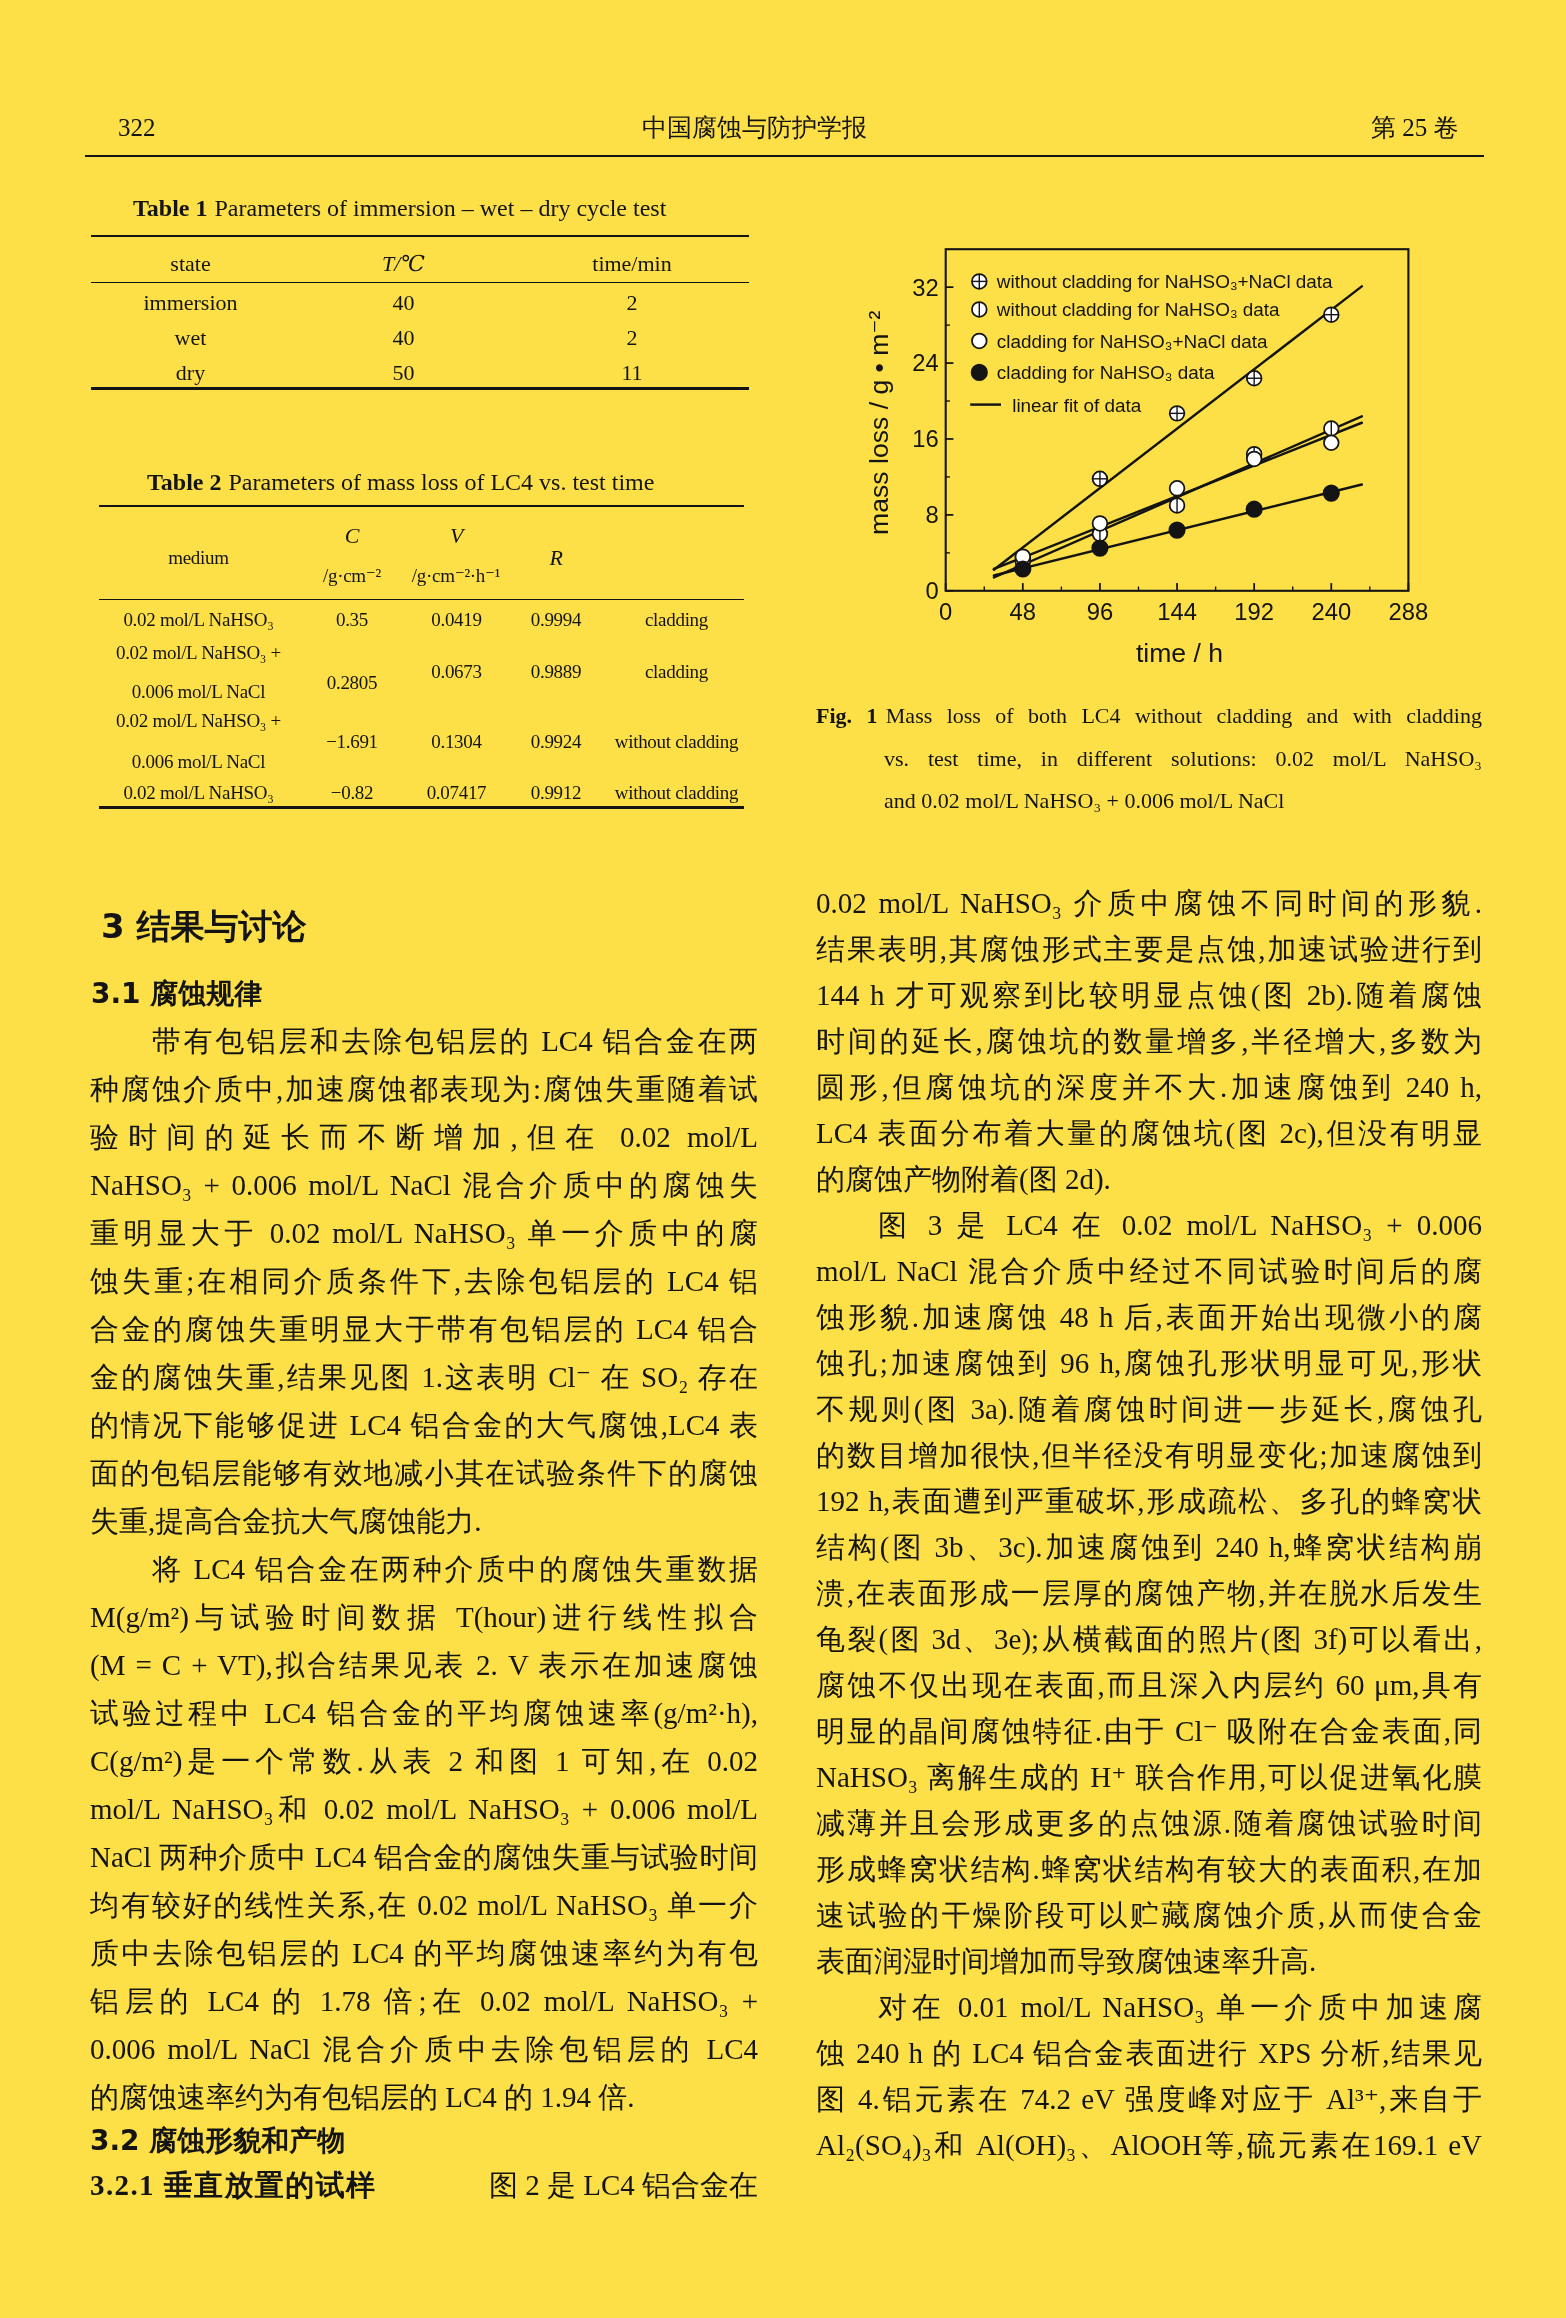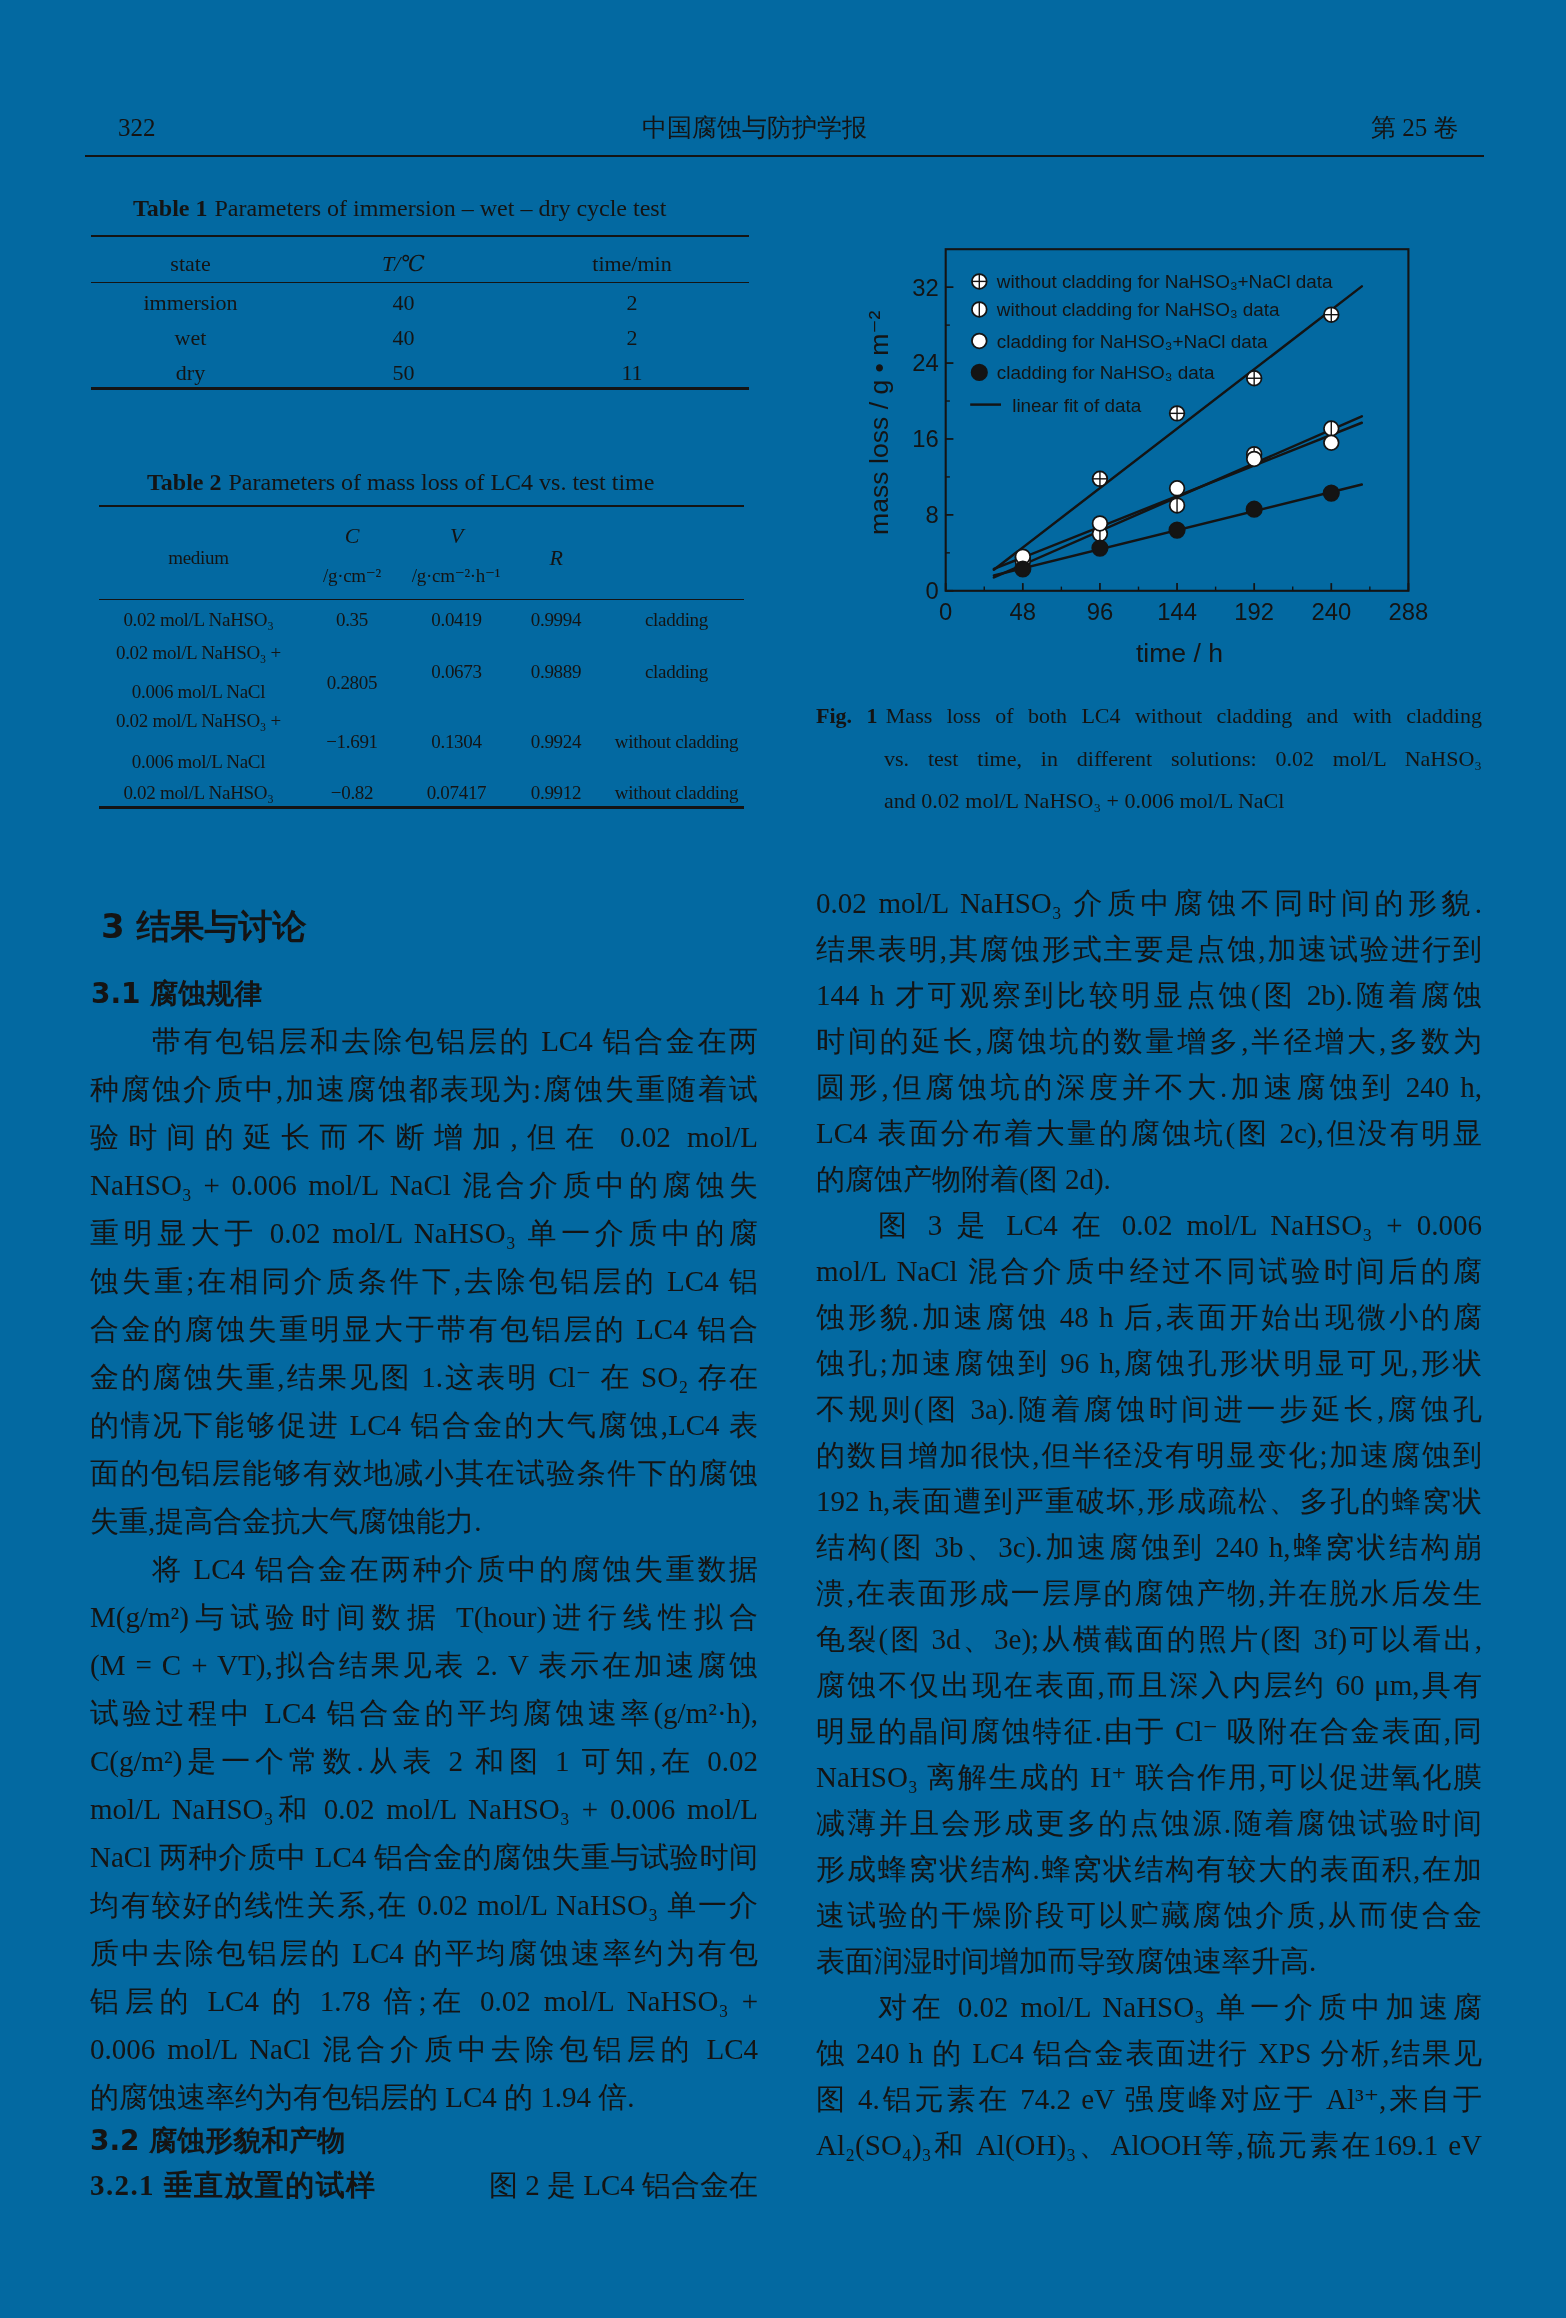--- a/index.html
+++ b/index.html
@@ -1,18 +1,18 @@
 <!DOCTYPE html>
 <html style="font-size:11.2px"><head>
 <meta charset="utf-8">
 <style>
   html, body { margin: 0; padding: 0; background: #ffffff; }
   #page {
     position: relative; width: 1567px; height: 2319px; overflow: hidden;
-    background: #0369a1; color: #141414;
+    background: #fde047; color: #141414;
     font-family: "Liberation Serif", "DejaVu Serif", serif;
   }
   .abs { position: absolute; white-space: nowrap; }
   .rule { position: absolute; background: #141414; }
 
   
   .hdr { font-size: 25px; line-height: 32px; top: 112px; }
 
   
   .tbl-title { font-size: 24px; line-height: 28px; }
@@ -329,20 +329,20 @@
     <div class="ln">结构(图 3b、3c).加速腐蚀到 240 h,蜂窝状结构崩</div>
     <div class="ln">溃,在表面形成一层厚的腐蚀产物,并在脱水后发生</div>
     <div class="ln">龟裂(图 3d、3e);从横截面的照片(图 3f)可以看出,</div>
     <div class="ln">腐蚀不仅出现在表面,而且深入内层约 60 μm,具有</div>
     <div class="ln">明显的晶间腐蚀特征.由于 Cl⁻ 吸附在合金表面,同</div>
     <div class="ln">NaHSO₃ 离解生成的 H⁺ 联合作用,可以促进氧化膜</div>
     <div class="ln">减薄并且会形成更多的点蚀源.随着腐蚀试验时间</div>
     <div class="ln">形成蜂窝状结构.蜂窝状结构有较大的表面积,在加</div>
     <div class="ln">速试验的干燥阶段可以贮藏腐蚀介质,从而使合金</div>
     <div class="ln last">表面润湿时间增加而导致腐蚀速率升高.</div>
-    <div class="ln indent">对在 0.02 mol/L NaHSO₃ 单一介质中加速腐</div>
+    <div class="ln indent">对在 0.01 mol/L NaHSO₃ 单一介质中加速腐</div>
     <div class="ln">蚀 240 h 的 LC4 铝合金表面进行 XPS 分析,结果见</div>
     <div class="ln">图 4.铝元素在 74.2 eV 强度峰对应于 Al³⁺,来自于</div>
     <div class="ln">Al₂(SO₄)₃和 Al(OH)₃、AlOOH等,硫元素在169.1 eV</div>
   </div>
 
 </div>
 
 
 </body></html>

